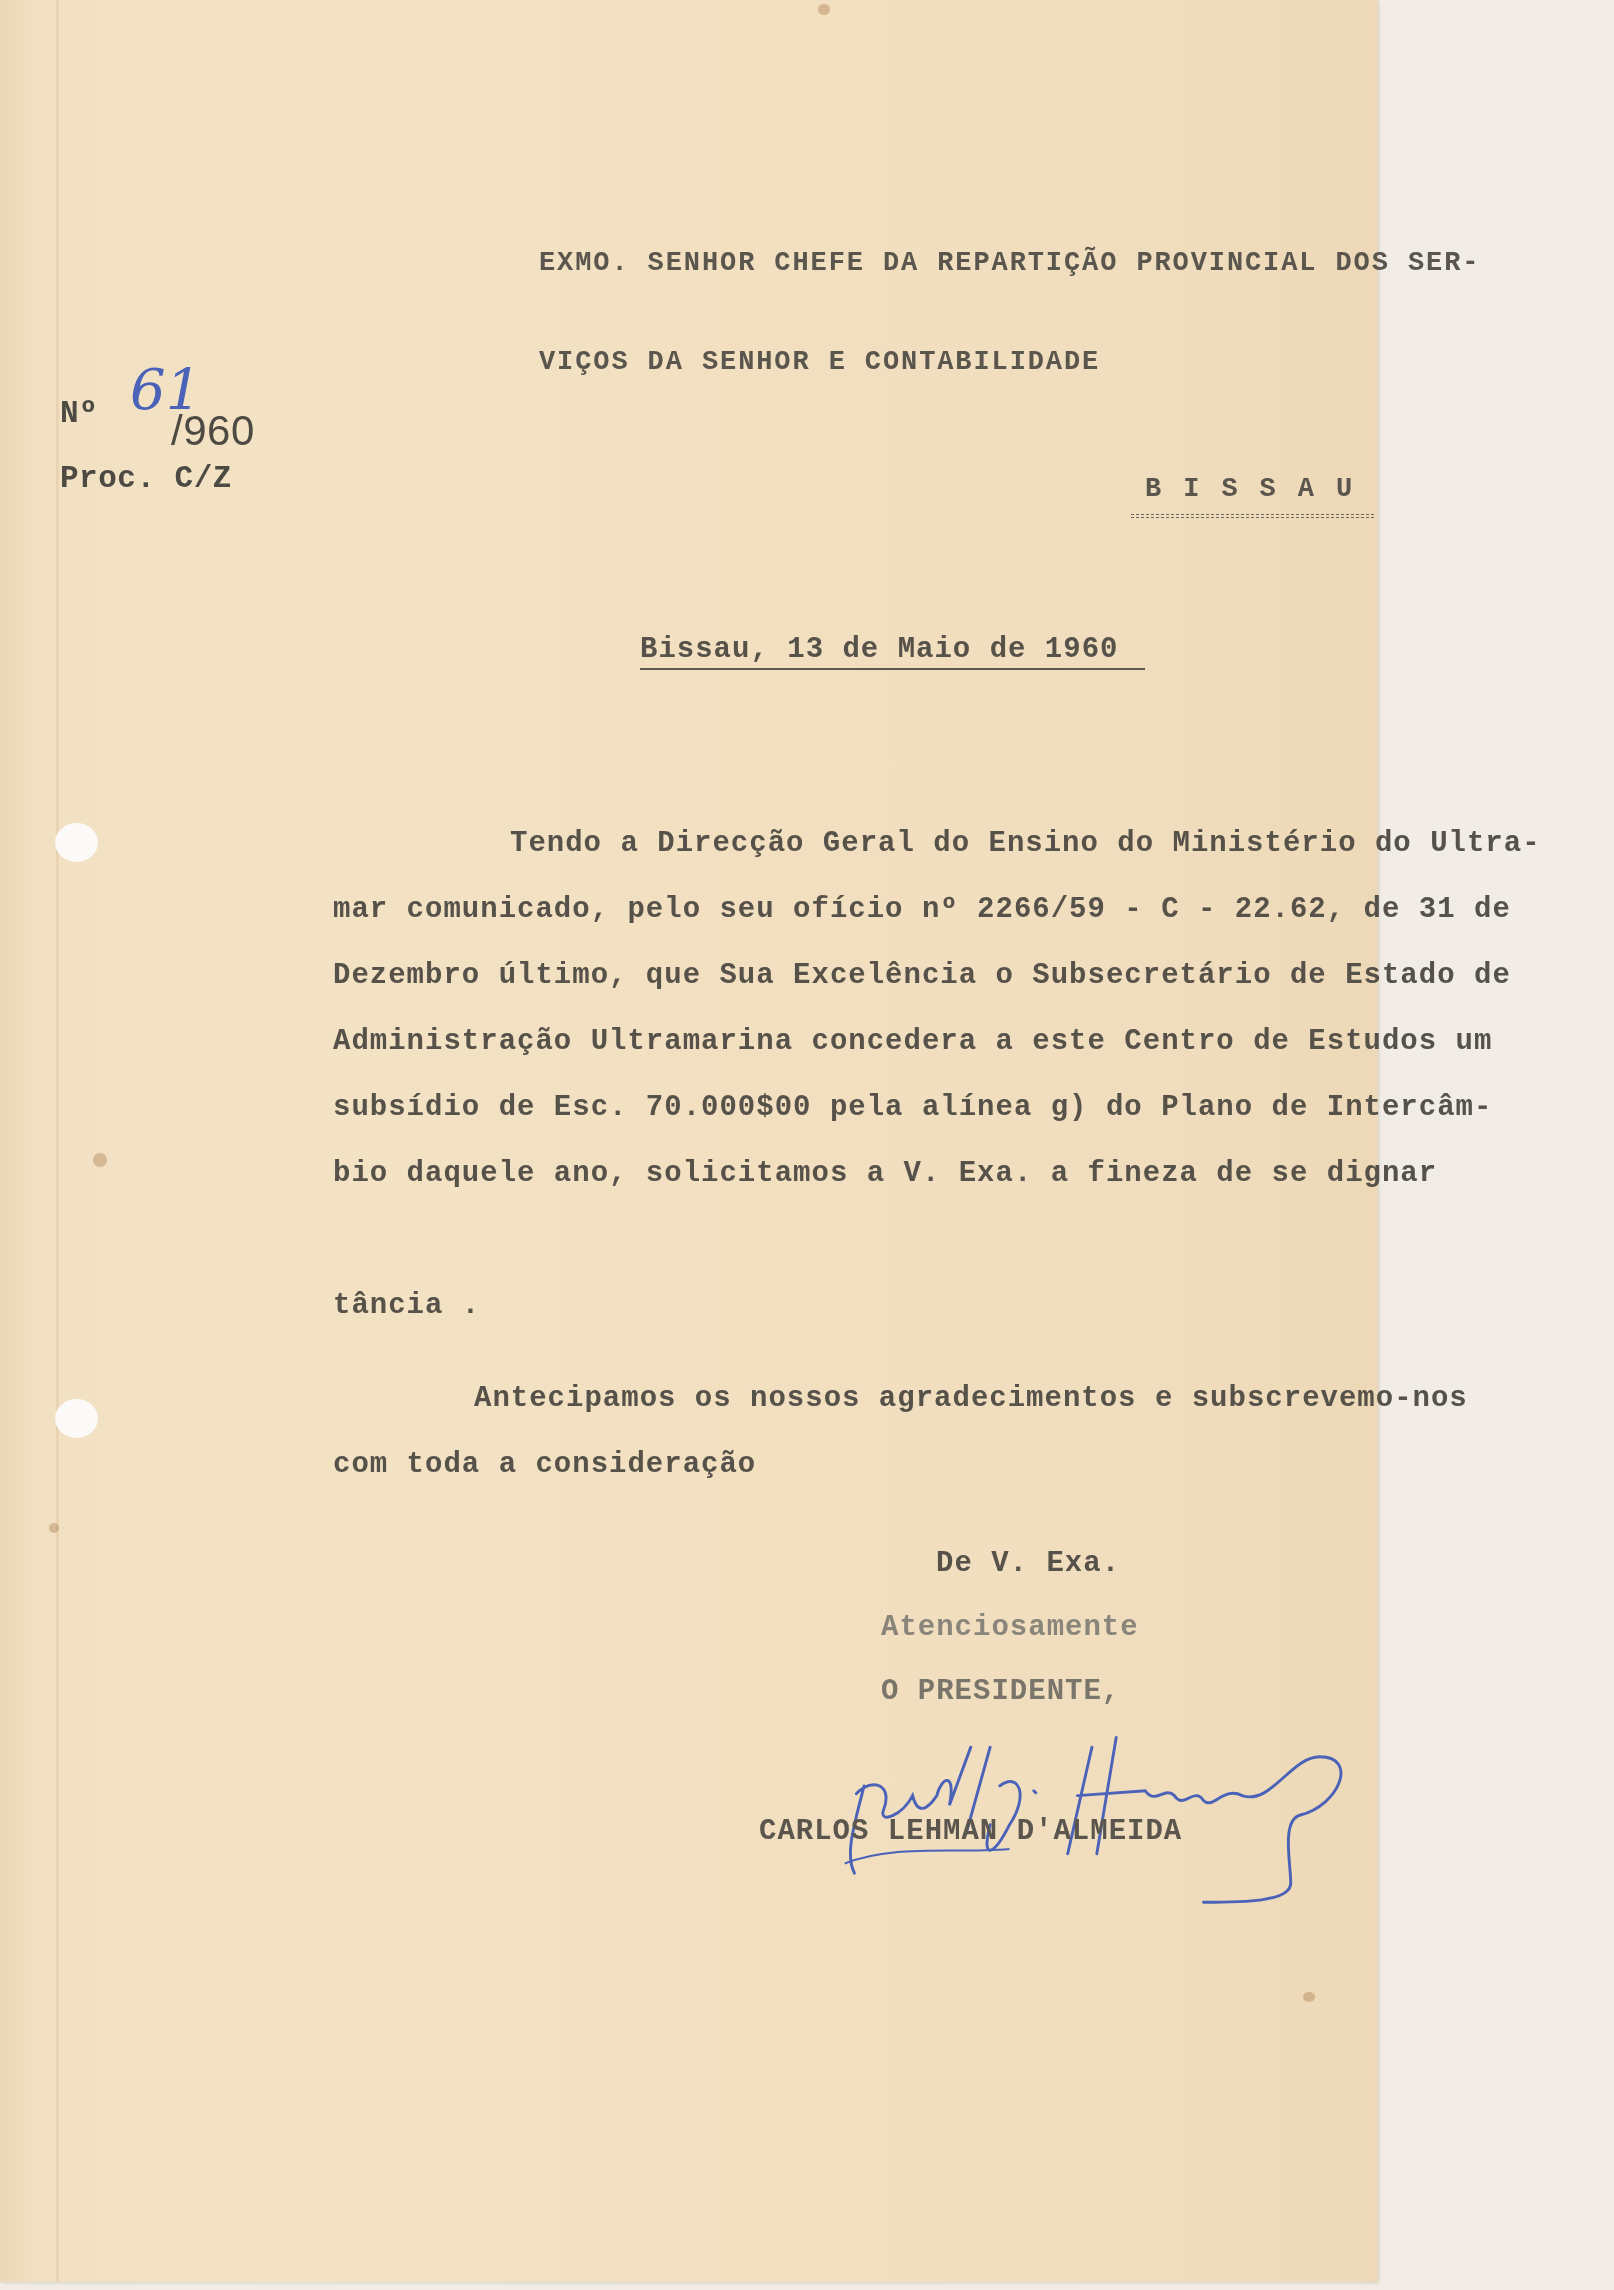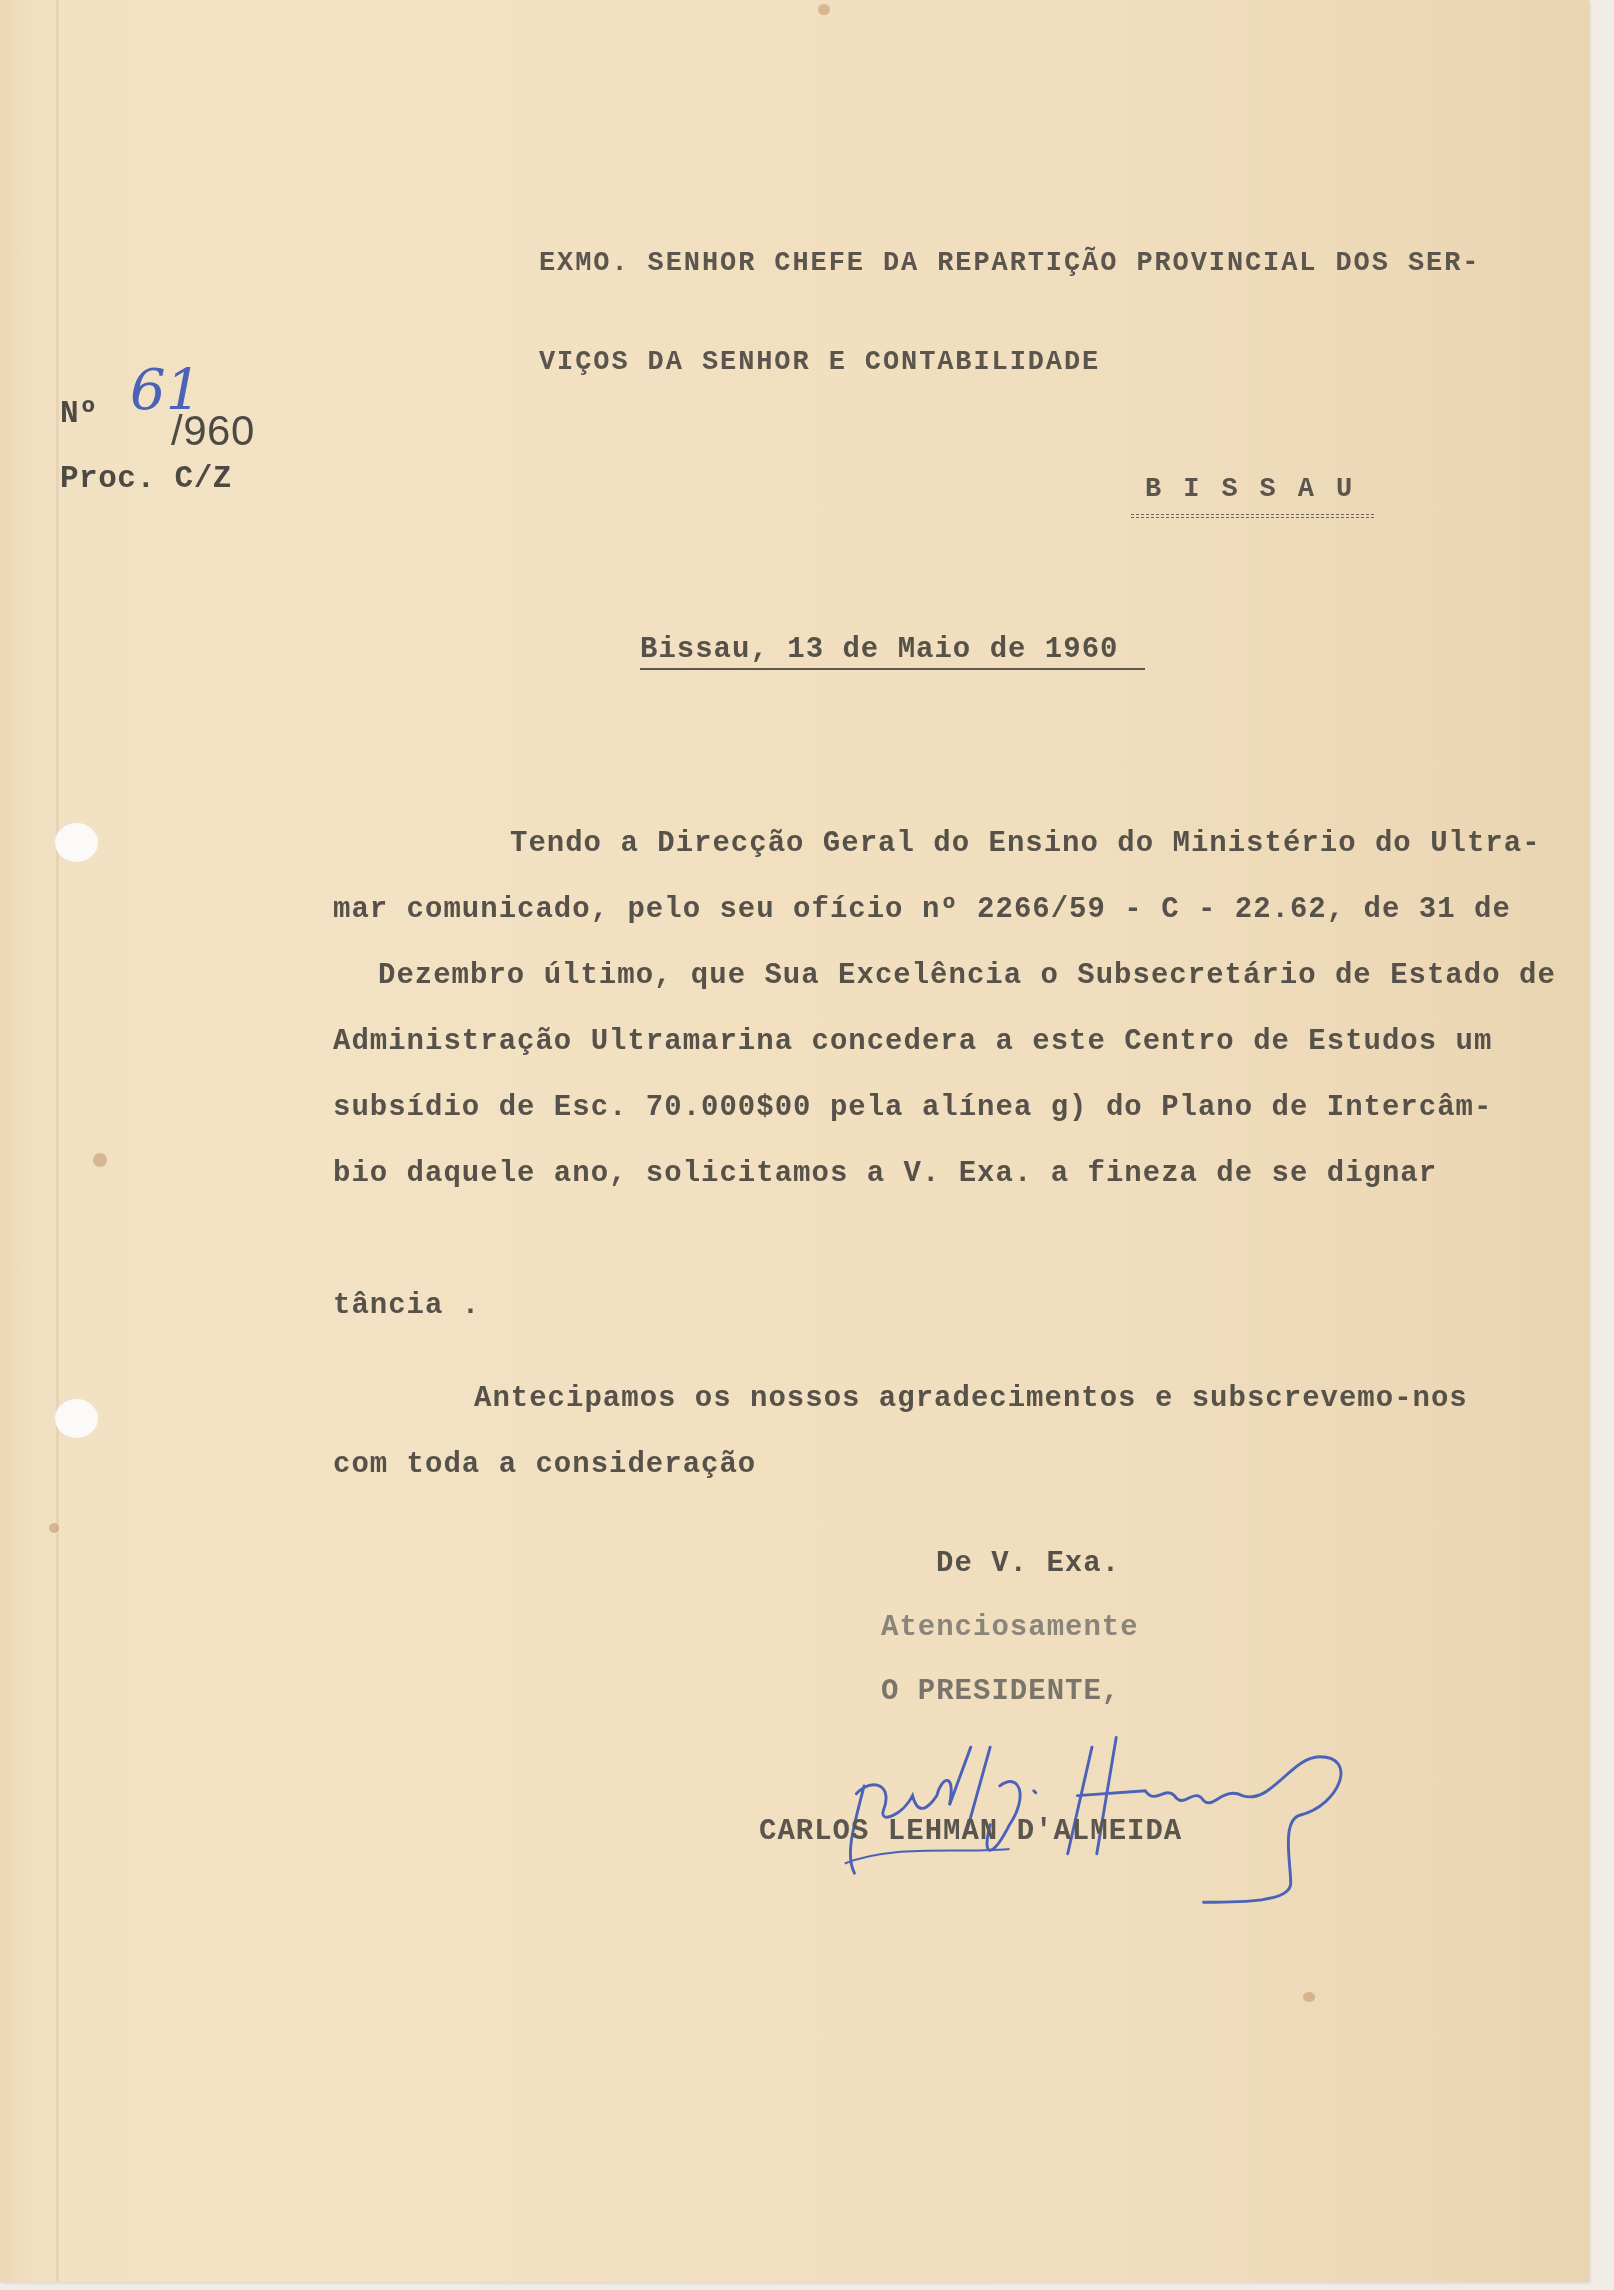--- a/index.html
+++ b/index.html
@@ -3,21 +3,21 @@
   <meta charset="utf-8">
   <style>
     html, body { margin: 0; padding: 0; }
     body {
       width: 1615px; height: 2290px;
       background: #f1ede6;
       position: relative; overflow: hidden;
     }
     .paper {
       position: absolute; left: 0; top: 0;
-      width: 1589px; height: 2282px;
+      width: 1378px; height: 2282px;
       background: linear-gradient(90deg, #ecd8b6 0px, #f1e0c2 39px, #f3e2c4 291px, #f0ddbd 1164px, #ead5b2 1589px);
       box-shadow: 1px 1px 2.9px rgba(0,0,0,0.12);
     }
     .fold {
       position: absolute; left: 56px; top: 0; width: 2.9px; height: 2282px;
       background: rgba(180,150,110,0.15);
     }
     .t {
       position: absolute;
       font-family: "Liberation Mono", "DejaVu Sans Mono", monospace;
@@ -64,21 +64,21 @@
   <div class="t left-ref" style="left:60px; top:377px;">Nº</div>
   <div class="hand" style="left:120px; top:357px; font-size:56px;">61</div>
   <div class="t" style="left:171px; top:375px; font-family:'Liberation Sans', sans-serif; font-size:42px; color:#4d4a43;margin-top:32px;">/960</div>
   <div class="t left-ref" style="left:60px; top:442px;">Proc. C/Z</div>
 
   <div class="t body-line" style="left:640px; top:633px;">Bissau, 13 de Maio de 1960</div>
   <div class="underline" style="left:640px; top:668px; width:505px;"></div>
 
   <div class="t body-line" style="left:470px; top:827px;margin-left:40px;">Tendo a Direcção Geral do Ensino do Ministério do Ultra-</div>
   <div class="t body-line" style="left:333px; top:893px;">mar comunicado, pelo seu ofício nº 2266/59 - C - 22.62, de 31 de</div>
-  <div class="t body-line" style="left:333px; top:959px;margin-left:45px;">Dezembro último, que Sua Excelência o Subsecretário de Estado de</div>
+  <div class="t body-line" style="left:333px; top:959px;">Dezembro último, que Sua Excelência o Subsecretário de Estado de</div>
   <div class="t body-line" style="left:333px; top:1025px;">Administração Ultramarina concedera a este Centro de Estudos um</div>
   <div class="t body-line" style="left:333px; top:1091px;">subsídio de Esc. 70.000$00 pela alínea g) do Plano de Intercâm-</div>
   <div class="t body-line" style="left:333px; top:1157px;">bio daquele ano, solicitamos a V. Exa. a fineza de se dignar</div>
   <div class="t body-line" style="left:333px; top:1289px;">tância .</div>
 
   <div class="t body-line" style="left:474px; top:1382px;">Antecipamos os nossos agradecimentos e subscrevemo-nos</div>
   <div class="t body-line" style="left:333px; top:1448px;">com toda a consideração</div>
 
   <div class="t body-line" style="left:936px; top:1547px;">De V. Exa.</div>
   <div class="t body-line" style="left:881px; top:1611px; color:#8a857a;">Atenciosamente</div>

